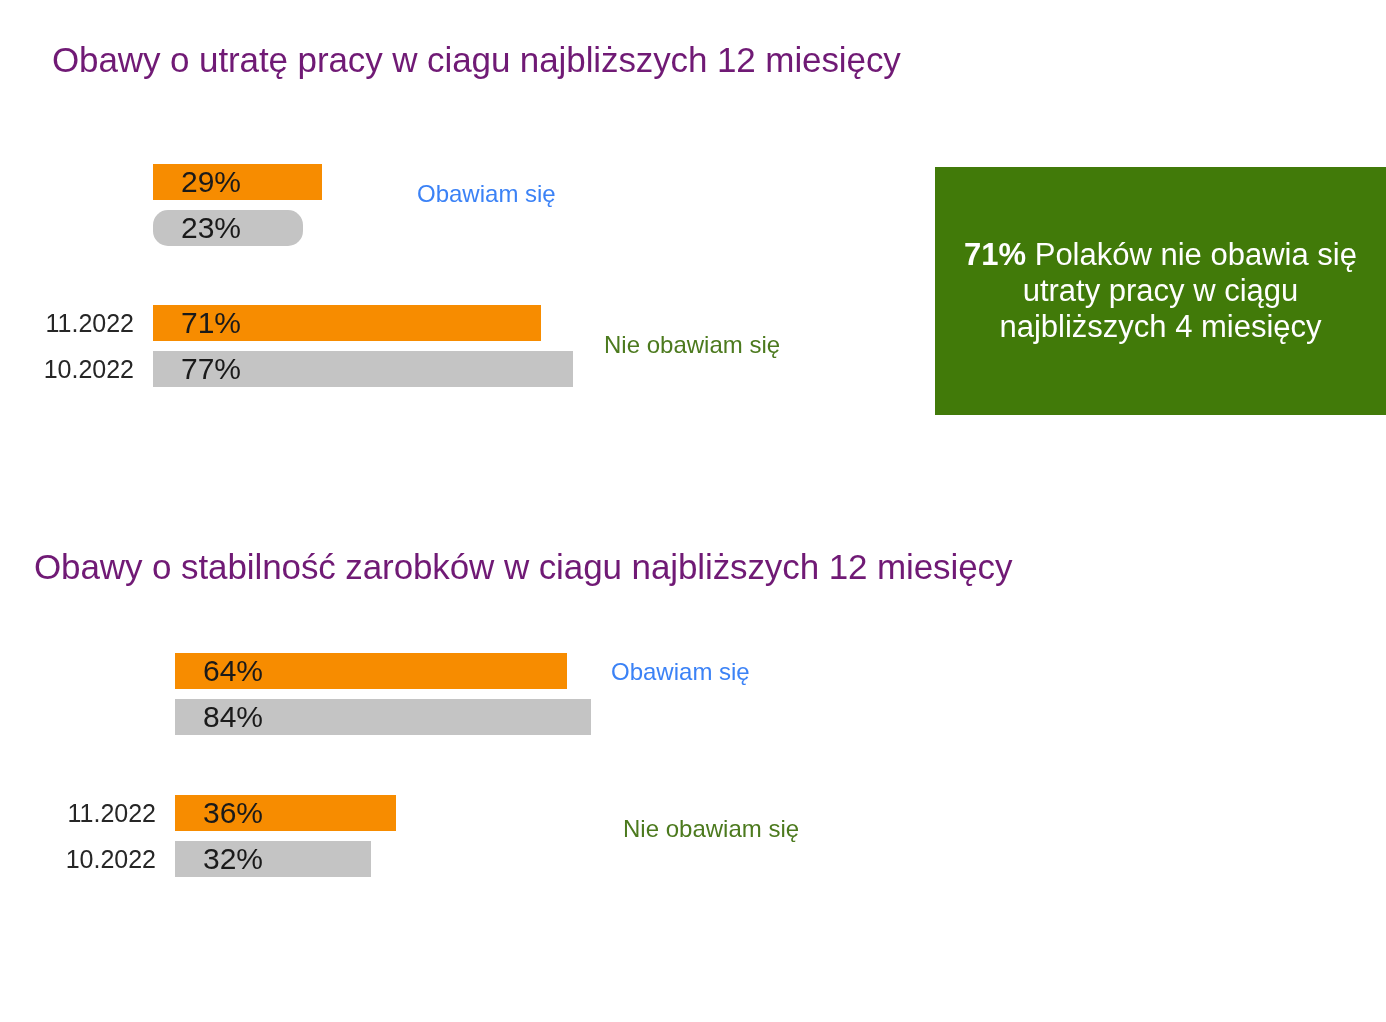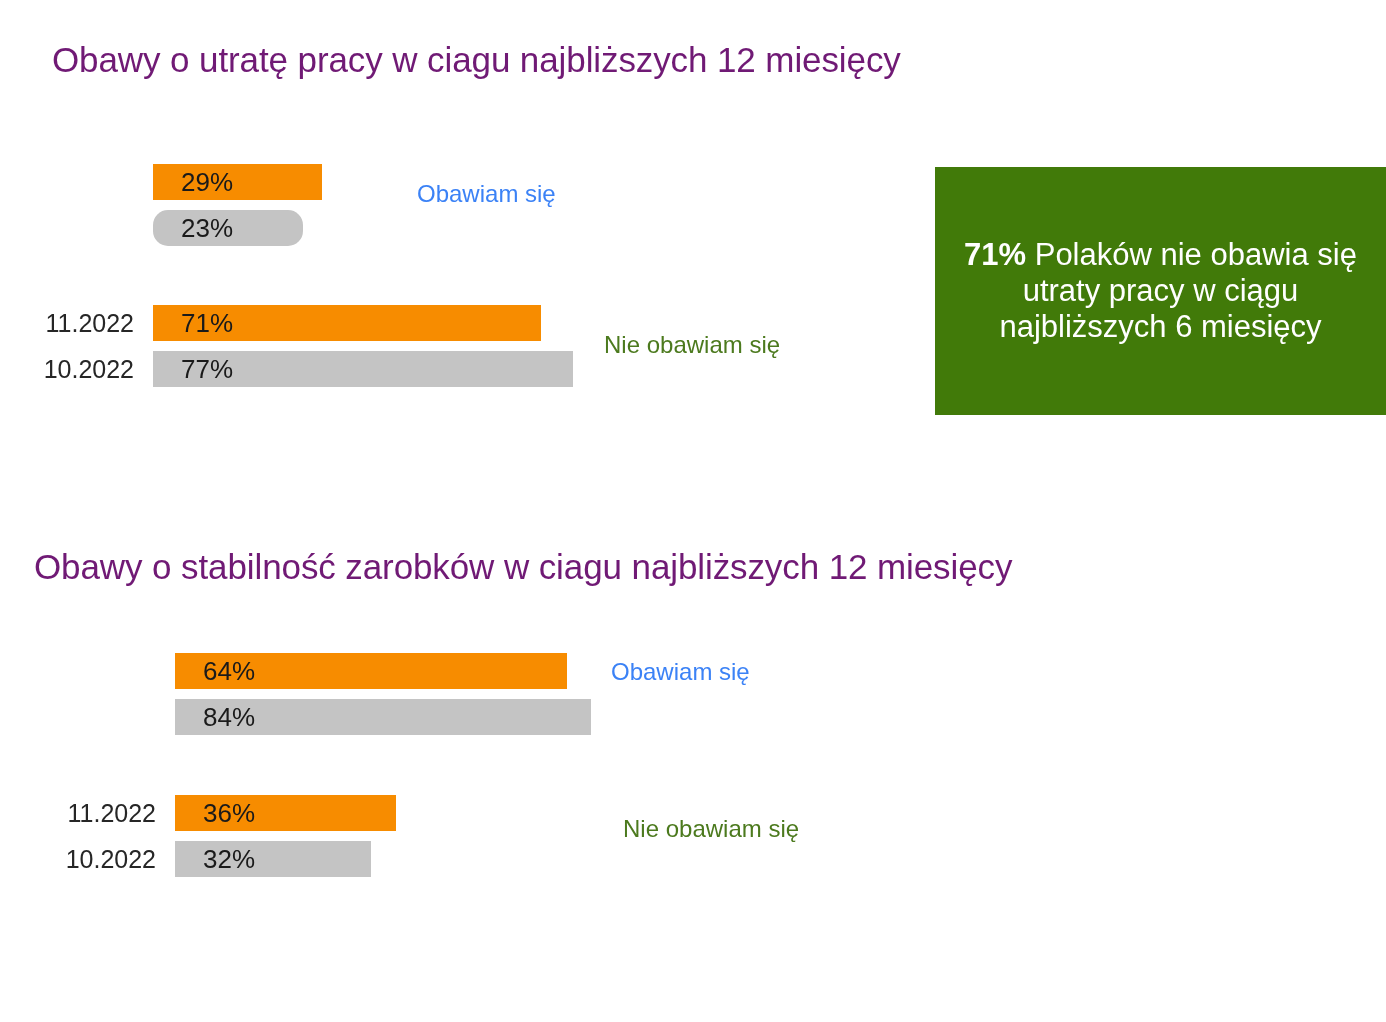--- a/index.html
+++ b/index.html
@@ -63,21 +63,21 @@
     height: 36px;
     top: 0;
     box-sizing: border-box;
     display: flex;
     align-items: center;
   }
   .bar.orange { background: #F78C00; }
   .bar.grey   { background: #C4C4C4; }
 
   .bar-value {
-    font-size: 26px;
+    font-size: 30px;
     color: #1a1a1a;
     padding-left: 28px;
     line-height: 1;
     white-space: nowrap;
   }
 
   
   .legend-label {
     position: absolute;
     font-size: 24px;
@@ -143,21 +143,21 @@
         </div>
       </div>
     </div>
 
     <div class="legend-label afraid" style="left:417px; top:32px;">Obawiam się</div>
     <div class="legend-label not-afraid" style="left:604px; top:183px;">Nie obawiam się</div>
   </div>
 
   <div class="callout green" id="callout-1">
     <div>
-      <b>71%</b><span> Polaków nie obawia się utraty pracy w ciągu najbliższych 6 miesięcy</span>
+      <b>71%</b><span> Polaków nie obawia się utraty pracy w ciągu najbliższych 4 miesięcy</span>
     </div>
   </div>
 
   <div class="section-title" id="title-2">Obawy o stabilność zarobków w ciagu najbliższych 12 miesięcy</div>
 
   <div class="chart-block" id="chart-2">
 
     <div class="bar-group" style="top:13px;">
       <div class="bar-row" style="top:0px;">
         <div class="bar orange" style="left:175px; width:392px;">

